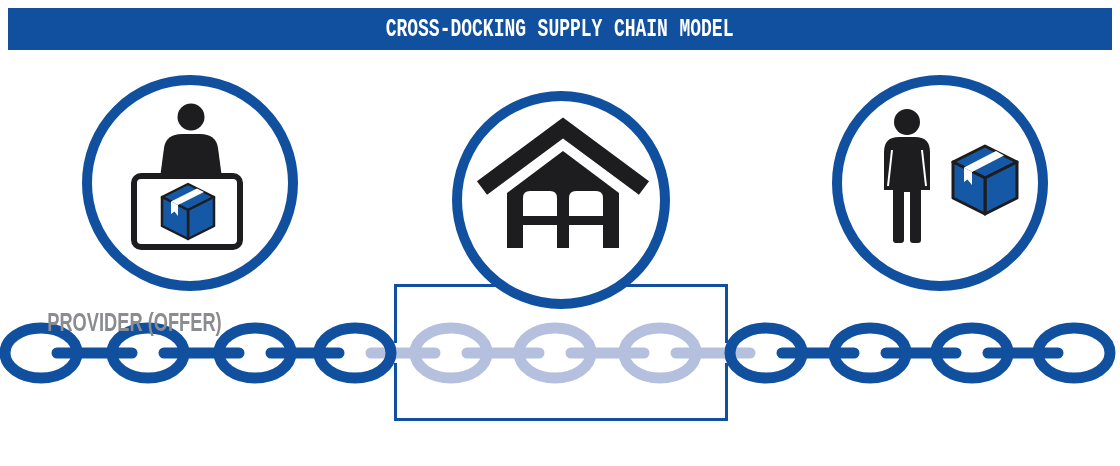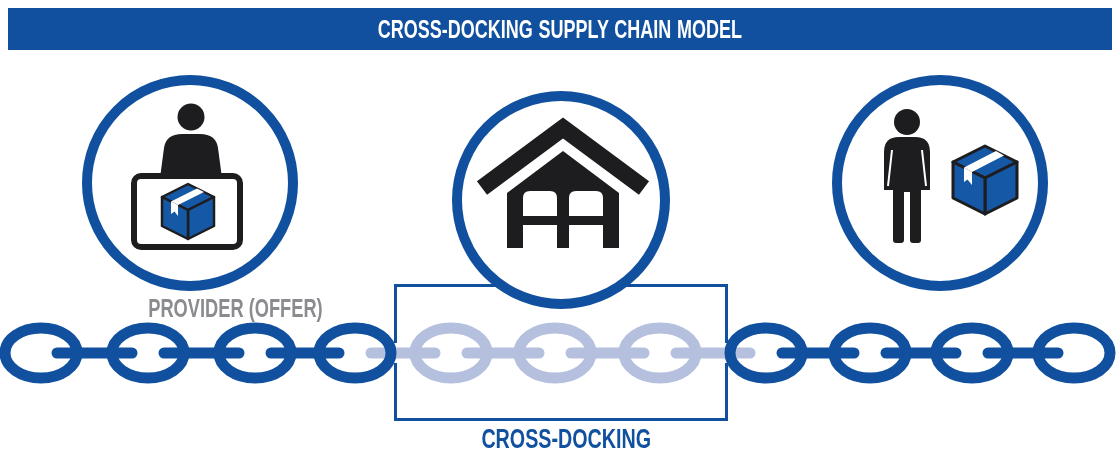--- a/index.html
+++ b/index.html
@@ -9,37 +9,37 @@
     --label-gray:#8A8C8F;
     --package-blue:#1558A5;
   }
   *{margin:0;padding:0;box-sizing:border-box;}
   body{background:#fff;font-family:"Liberation Sans",sans-serif;}
   .canvas{position:relative;width:1120px;height:466px;background:#fff;overflow:hidden;}
 
   .header-bar{
     position:absolute;left:8px;top:8px;width:1104px;height:42px;
     background:var(--accent);
-    display:flex;align-items:center;justify-content:center;
+    display:flex;align-items:center;justify-content:center;font-family:Liberation Mono, monospace;
   }
   .header-bar .title{
     color:#fff;font-weight:bold;font-size:25px;letter-spacing:0px;word-spacing:1px;
     display:inline-block;transform:scaleX(0.72);white-space:nowrap;
   }
 
   .zone-box{
     position:absolute;left:394px;top:284px;width:334px;height:137px;
     border:3px solid var(--accent);
   }
 
   svg.layer{position:absolute;left:0;top:0;width:1120px;height:466px;}
 
   .stage-label{
-    position:absolute;width:340px;text-align:right;
-    color:var(--label-gray);font-weight:bold;font-size:25px;white-space:nowrap;
+    position:absolute;width:340px;text-align:left;
+    color:var(--label-gray);font-weight:bold;font-size:25px;white-space:nowrap;margin-top:14px;
   }
   .stage-label .condensed, .zone-label .condensed{
     display:inline-block;transform:scaleX(0.73);white-space:nowrap;
   }
   .zone-label{
     position:absolute;width:340px;text-align:center;
     color:var(--accent);font-weight:bold;font-size:27px;white-space:nowrap;
   }
 </style>
 </head>
@@ -132,17 +132,14 @@
       <ellipse cx="660" cy="353" rx="36" ry="25" fill="none" stroke="#B4C0DE" stroke-width="11"></ellipse>
       <ellipse cx="766" cy="353" rx="36" ry="25" fill="none" stroke="#10509F" stroke-width="11"></ellipse>
       <ellipse cx="870" cy="353" rx="36" ry="25" fill="none" stroke="#10509F" stroke-width="11"></ellipse>
       <ellipse cx="972" cy="353" rx="36" ry="25" fill="none" stroke="#10509F" stroke-width="11"></ellipse>
       <ellipse cx="1074" cy="353" rx="36" ry="25" fill="none" stroke="#10509F" stroke-width="11"></ellipse>
     </svg>
 
   <div class="stage-label" style="left:15px;top:294px;">
     <span class="condensed">PROVIDER (OFFER)</span>
   </div>
-  <div class="zone-label" style="left:396px;top:424px;">
-    <span class="condensed">CROSS-DOCKING</span>
-  </div>
 
 </div>
 
 </body></html>

